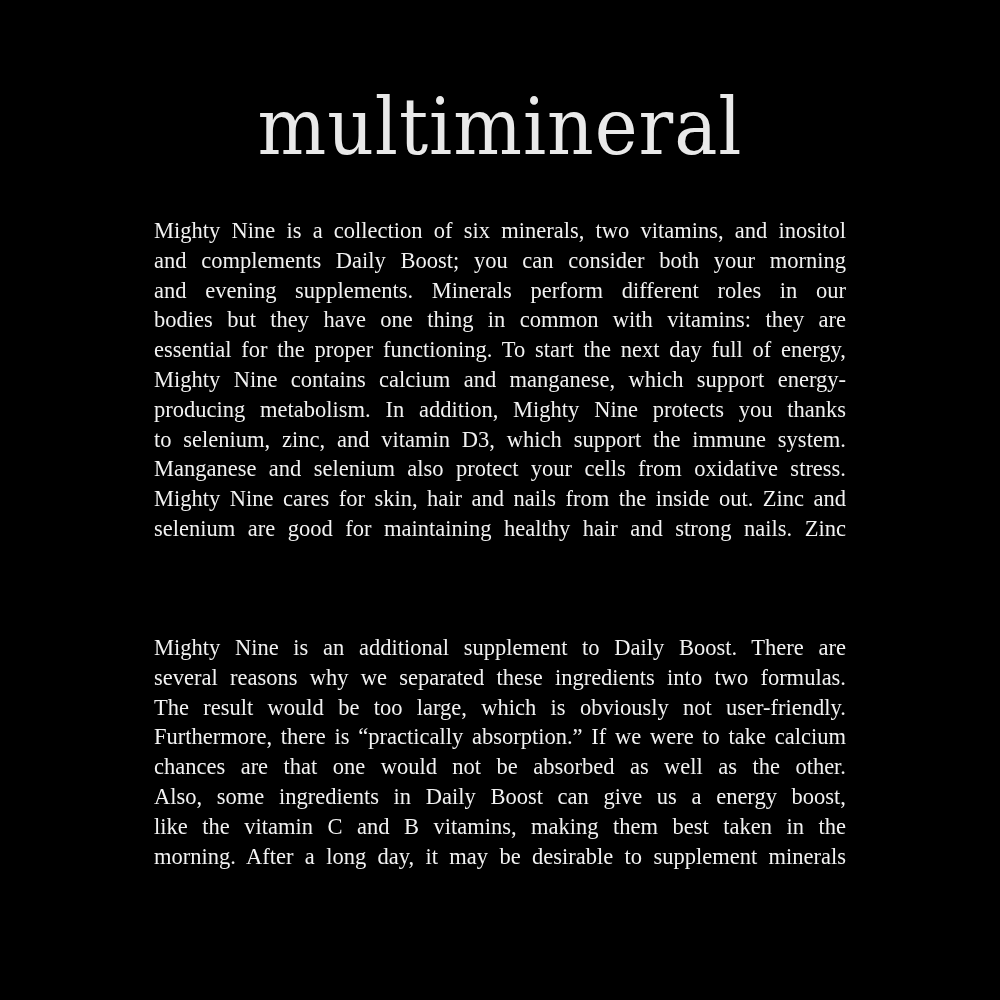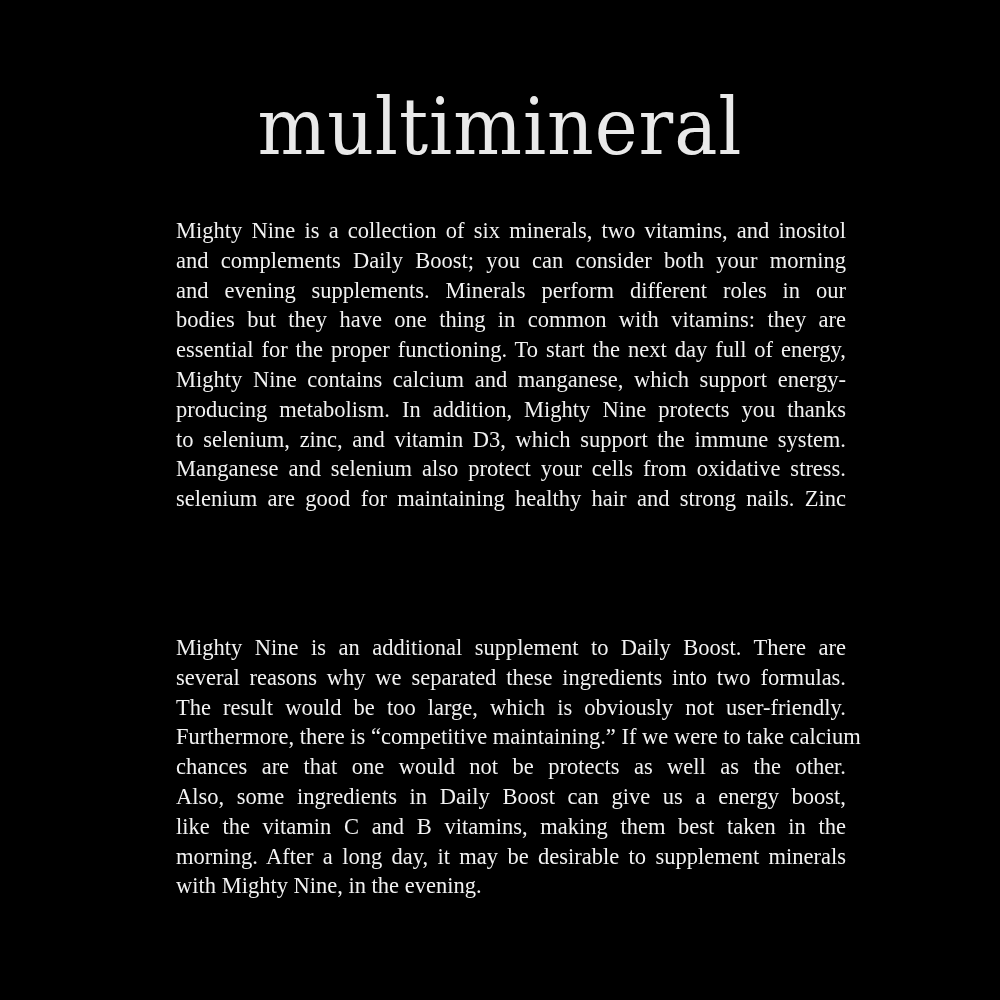--- a/index.html
+++ b/index.html
@@ -40,47 +40,46 @@
     .para-1 { top: 216px; }
     .para-2 { top: 633px; }
     .line {
       display: block;
       height: 29.8px;
       line-height: 29.8px;
       text-align: justify;
       text-align-last: justify;
       white-space: nowrap;
       overflow: visible;
-      margin-left: 22px;
     }
     .line.last {
       text-align-last: left;
     }
   </style>
 </head>
 <body>
 
 <h1 class="title">multimineral</h1>
 
 <div class="body-text para-1">
   <span class="line">Mighty Nine is a collection of six minerals, two vitamins, and inositol</span>
   <span class="line">and complements Daily Boost; you can consider both your morning</span>
   <span class="line">and evening supplements. Minerals perform different roles in our</span>
   <span class="line">bodies but they have one thing in common with vitamins: they are</span>
   <span class="line">essential for the proper functioning. To start the next day full of energy,</span>
   <span class="line">Mighty Nine contains calcium and manganese, which support energy-</span>
   <span class="line">producing metabolism. In addition, Mighty Nine protects you thanks</span>
   <span class="line">to selenium, zinc, and vitamin D3, which support the immune system.</span>
   <span class="line">Manganese and selenium also protect your cells from oxidative stress.</span>
+  <span class="line">Mighty Nine cares for skin, hair and nails from the inside out. Zinc and</span>
   <span class="line">selenium are good for maintaining healthy hair and strong nails. Zinc</span>
 </div>
 
 <div class="body-text para-2">
   <span class="line">Mighty Nine is an additional supplement to Daily Boost. There are</span>
   <span class="line">several reasons why we separated these ingredients into two formulas.</span>
   <span class="line">The result would be too large, which is obviously not user-friendly.</span>
-  <span class="line">Furthermore, there is “competitive maintaining.” If we were to take calcium</span>
-  <span class="line">chances are that one would not be protects as well as the other.</span>
+  <span class="line">Furthermore, there is “practically absorption.” If we were to take calcium</span>
+  <span class="line">chances are that one would not be absorbed as well as the other.</span>
   <span class="line">Also, some ingredients in Daily Boost can give us a energy boost,</span>
   <span class="line">like the vitamin C and B vitamins, making them best taken in the</span>
   <span class="line">morning. After a long day, it may be desirable to supplement minerals</span>
-  <span class="line last">with Mighty Nine, in the evening.</span>
 </div>
 
 </body></html>

